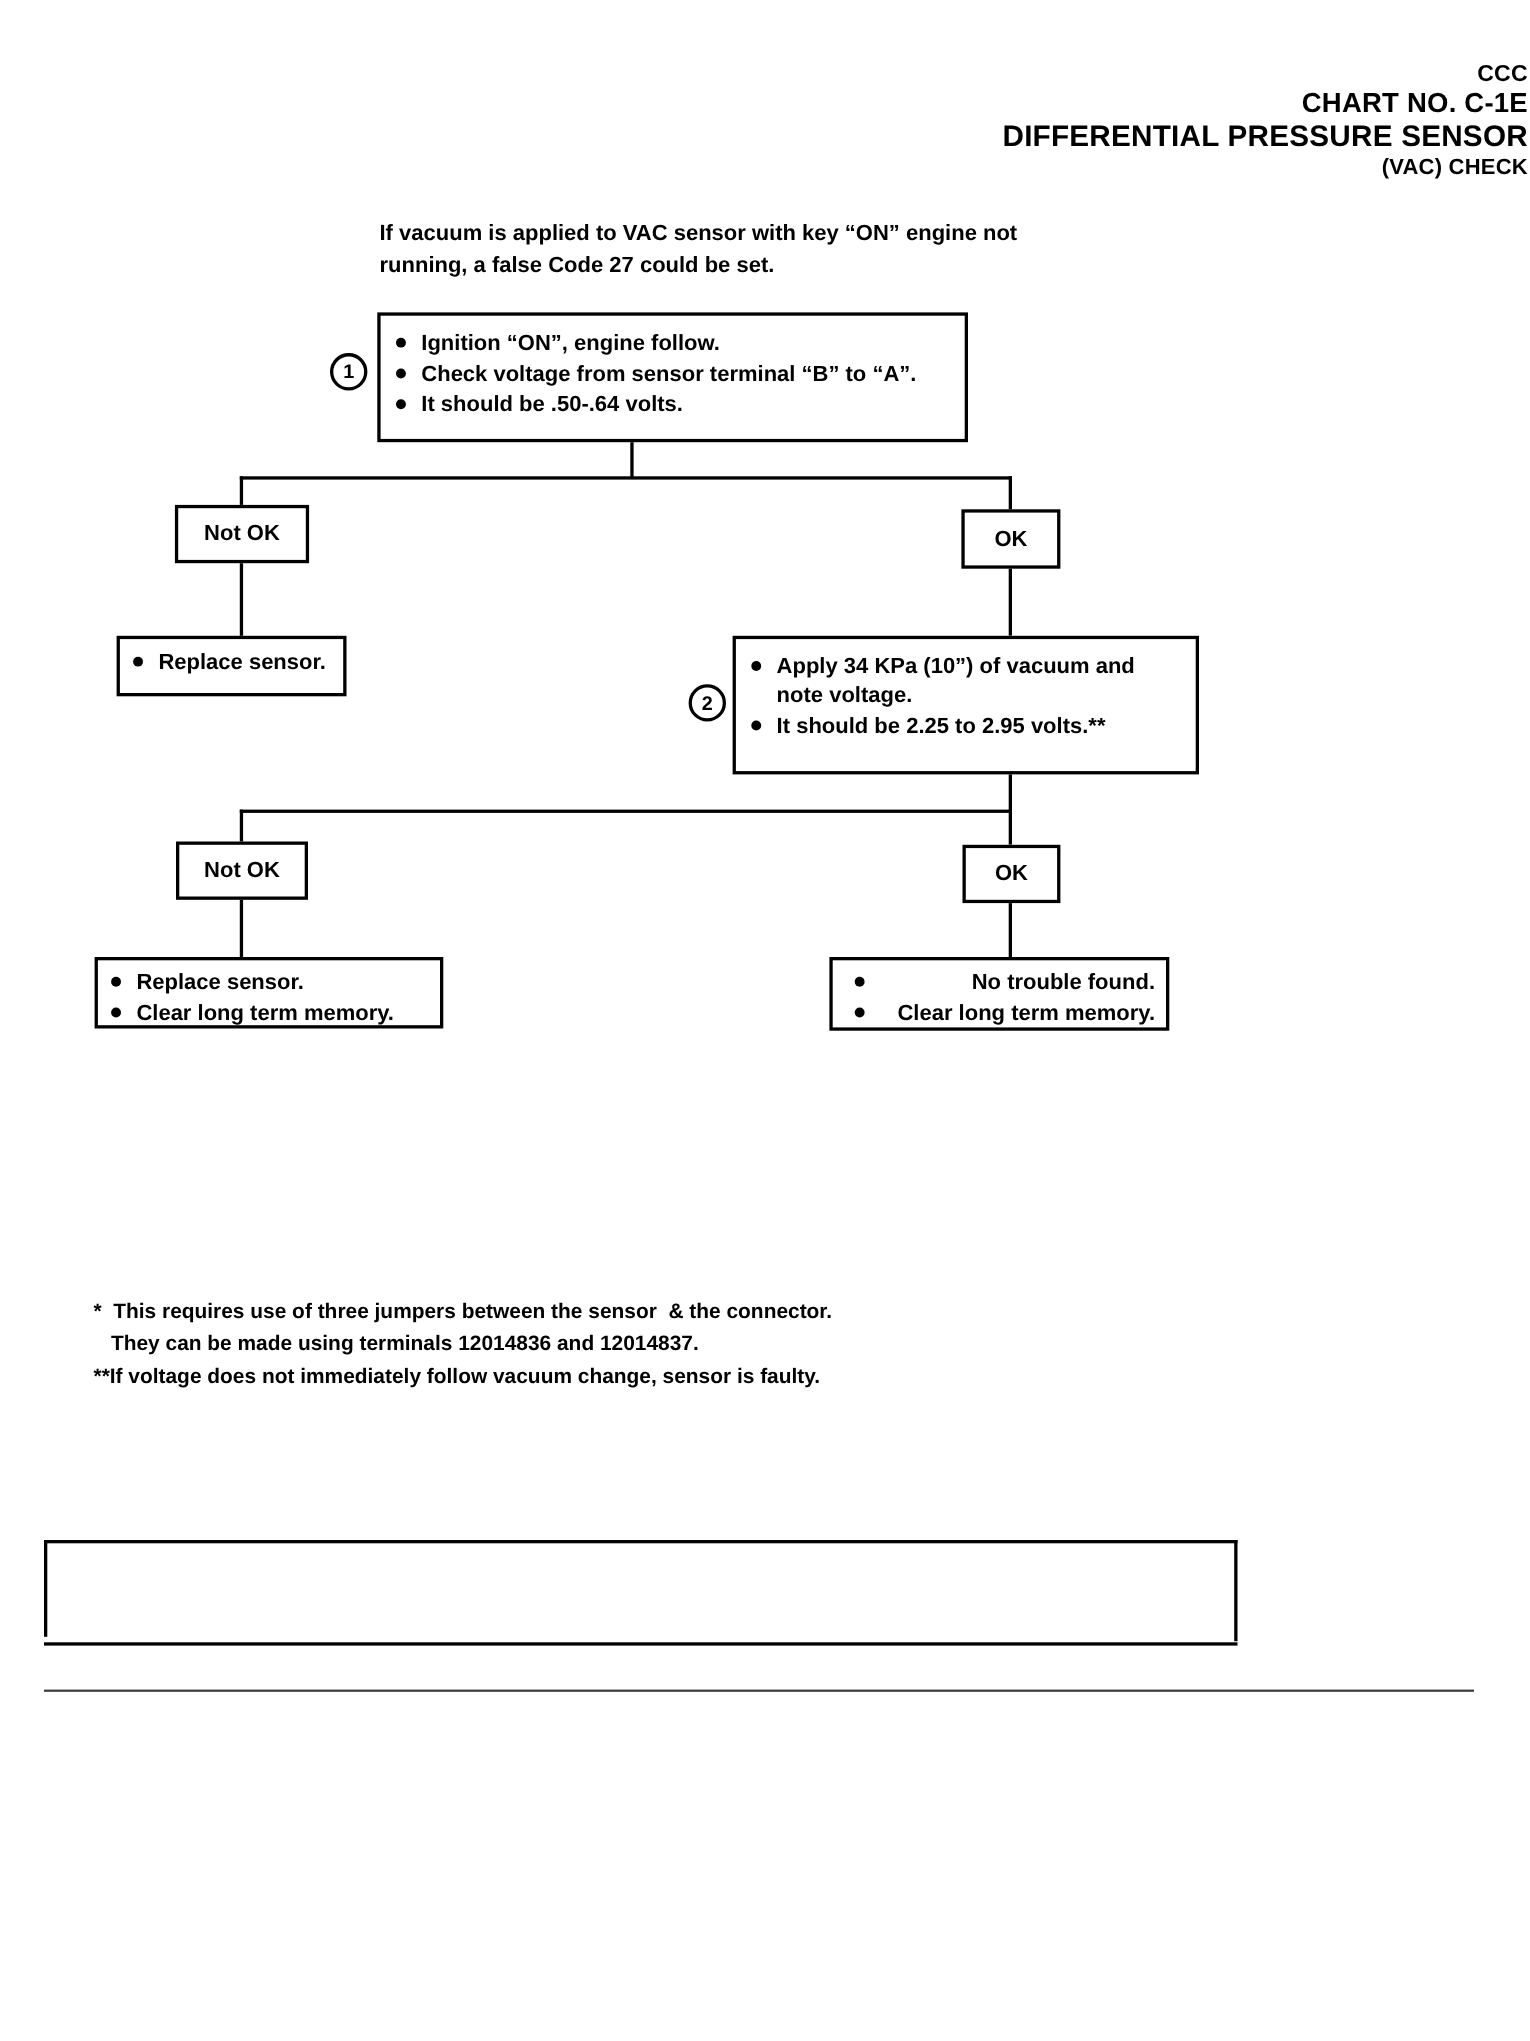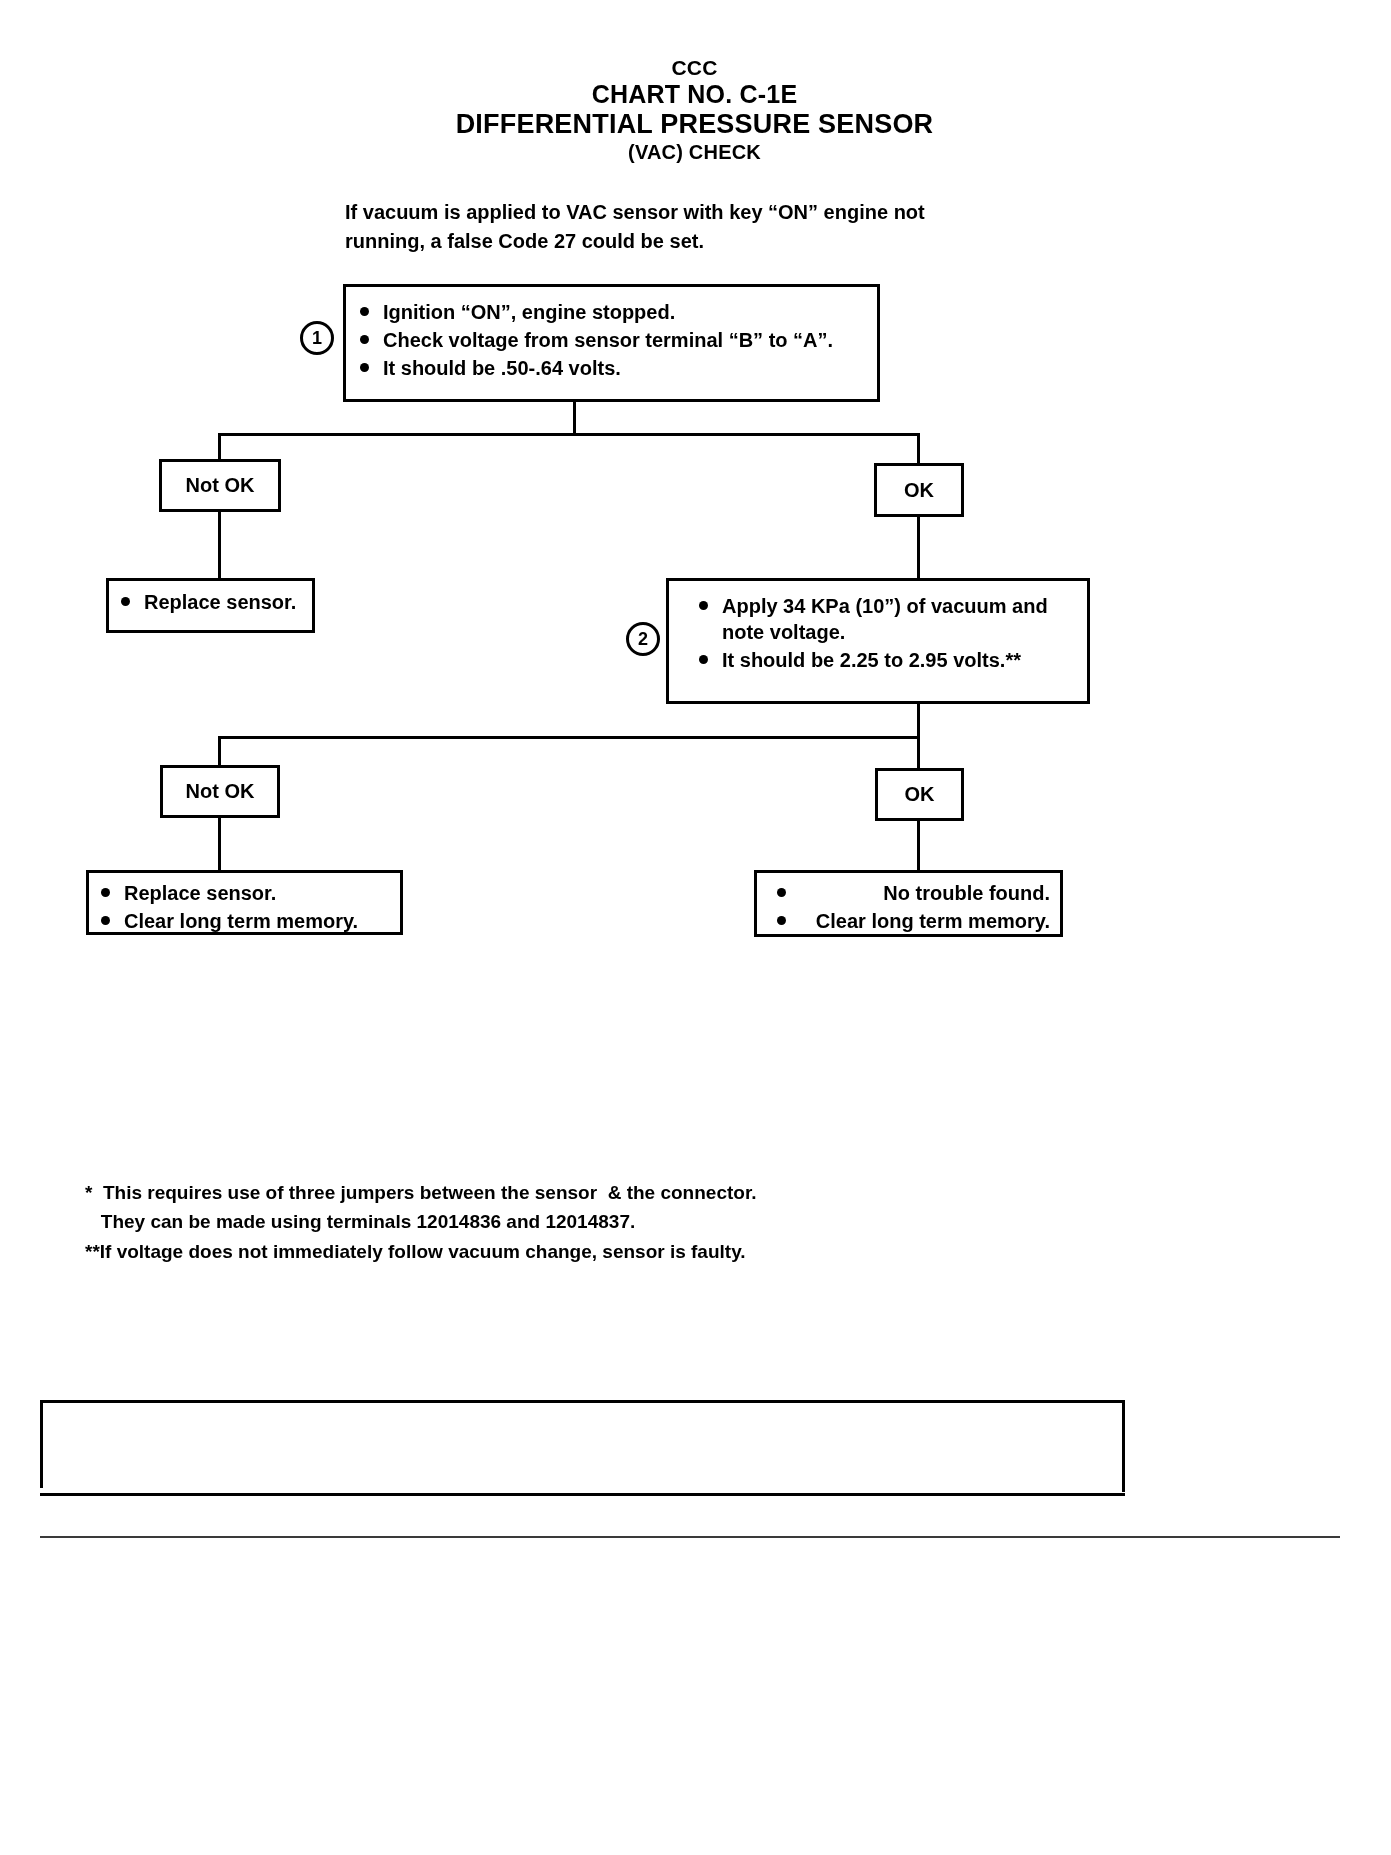--- a/index.html
+++ b/index.html
@@ -22,21 +22,21 @@
     inset: 0;
     background: #ffffff;
   }
 
   
   #title-block {
     position: absolute;
     top: 56px;
     left: 0;
     width: 1389px;
-    text-align: center;
+    text-align: right;
     line-height: 1.16;
   }
   #title-block .tline {
     font-weight: bold;
     letter-spacing: 0.2px;
     display: block;
   }
   .t-ccc   { font-size: 21px; }
   .t-chart { font-size: 25px; }
   .t-sub1  { font-size: 27px; }
@@ -177,21 +177,21 @@
     <span class="iline">If vacuum is applied to VAC sensor with key “ON” engine not</span>
     <span class="iline">running, a false Code 27 could be set.</span>
   </div>
 
   <div class="step-circle" style="left:300px; top:321px;">1</div>
 
   <div class="box" style="left:343px; top:284px; width:537px; height:118px;">
     <div class="box-inner">
       <div class="bullet-row">
         <span class="bullet-dot"></span>
-        <span class="bullet-text">Ignition “ON”, engine stopped.</span>
+        <span class="bullet-text">Ignition “ON”, engine follow.</span>
       </div>
       <div class="bullet-row">
         <span class="bullet-dot"></span>
         <span class="bullet-text">Check voltage from sensor terminal “B” to “A”.</span>
       </div>
       <div class="bullet-row">
         <span class="bullet-dot"></span>
         <span class="bullet-text">It should be .50-.64 volts.</span>
       </div>
     </div>
@@ -213,21 +213,21 @@
     <div class="box-inner" style="padding:6px 10px 6px 8px;">
       <div class="bullet-row">
         <span class="bullet-dot"></span>
         <span class="bullet-text">Replace sensor.</span>
       </div>
     </div>
   </div>
 
   <div class="step-circle" style="left:626px; top:622px;">2</div>
 
-  <div class="box" style="left:666px; top:578px; width:424px; height:126px;padding-left:16px;">
+  <div class="box" style="left:666px; top:578px; width:424px; height:126px;">
     <div class="box-inner">
       <div class="bullet-row">
         <span class="bullet-dot"></span>
         <span class="bullet-text">Apply 34 KPa (10”) of vacuum and note voltage.</span>
       </div>
       <div class="bullet-row">
         <span class="bullet-dot"></span>
         <span class="bullet-text">It should be 2.25 to 2.95 volts.**</span>
       </div>
     </div>

